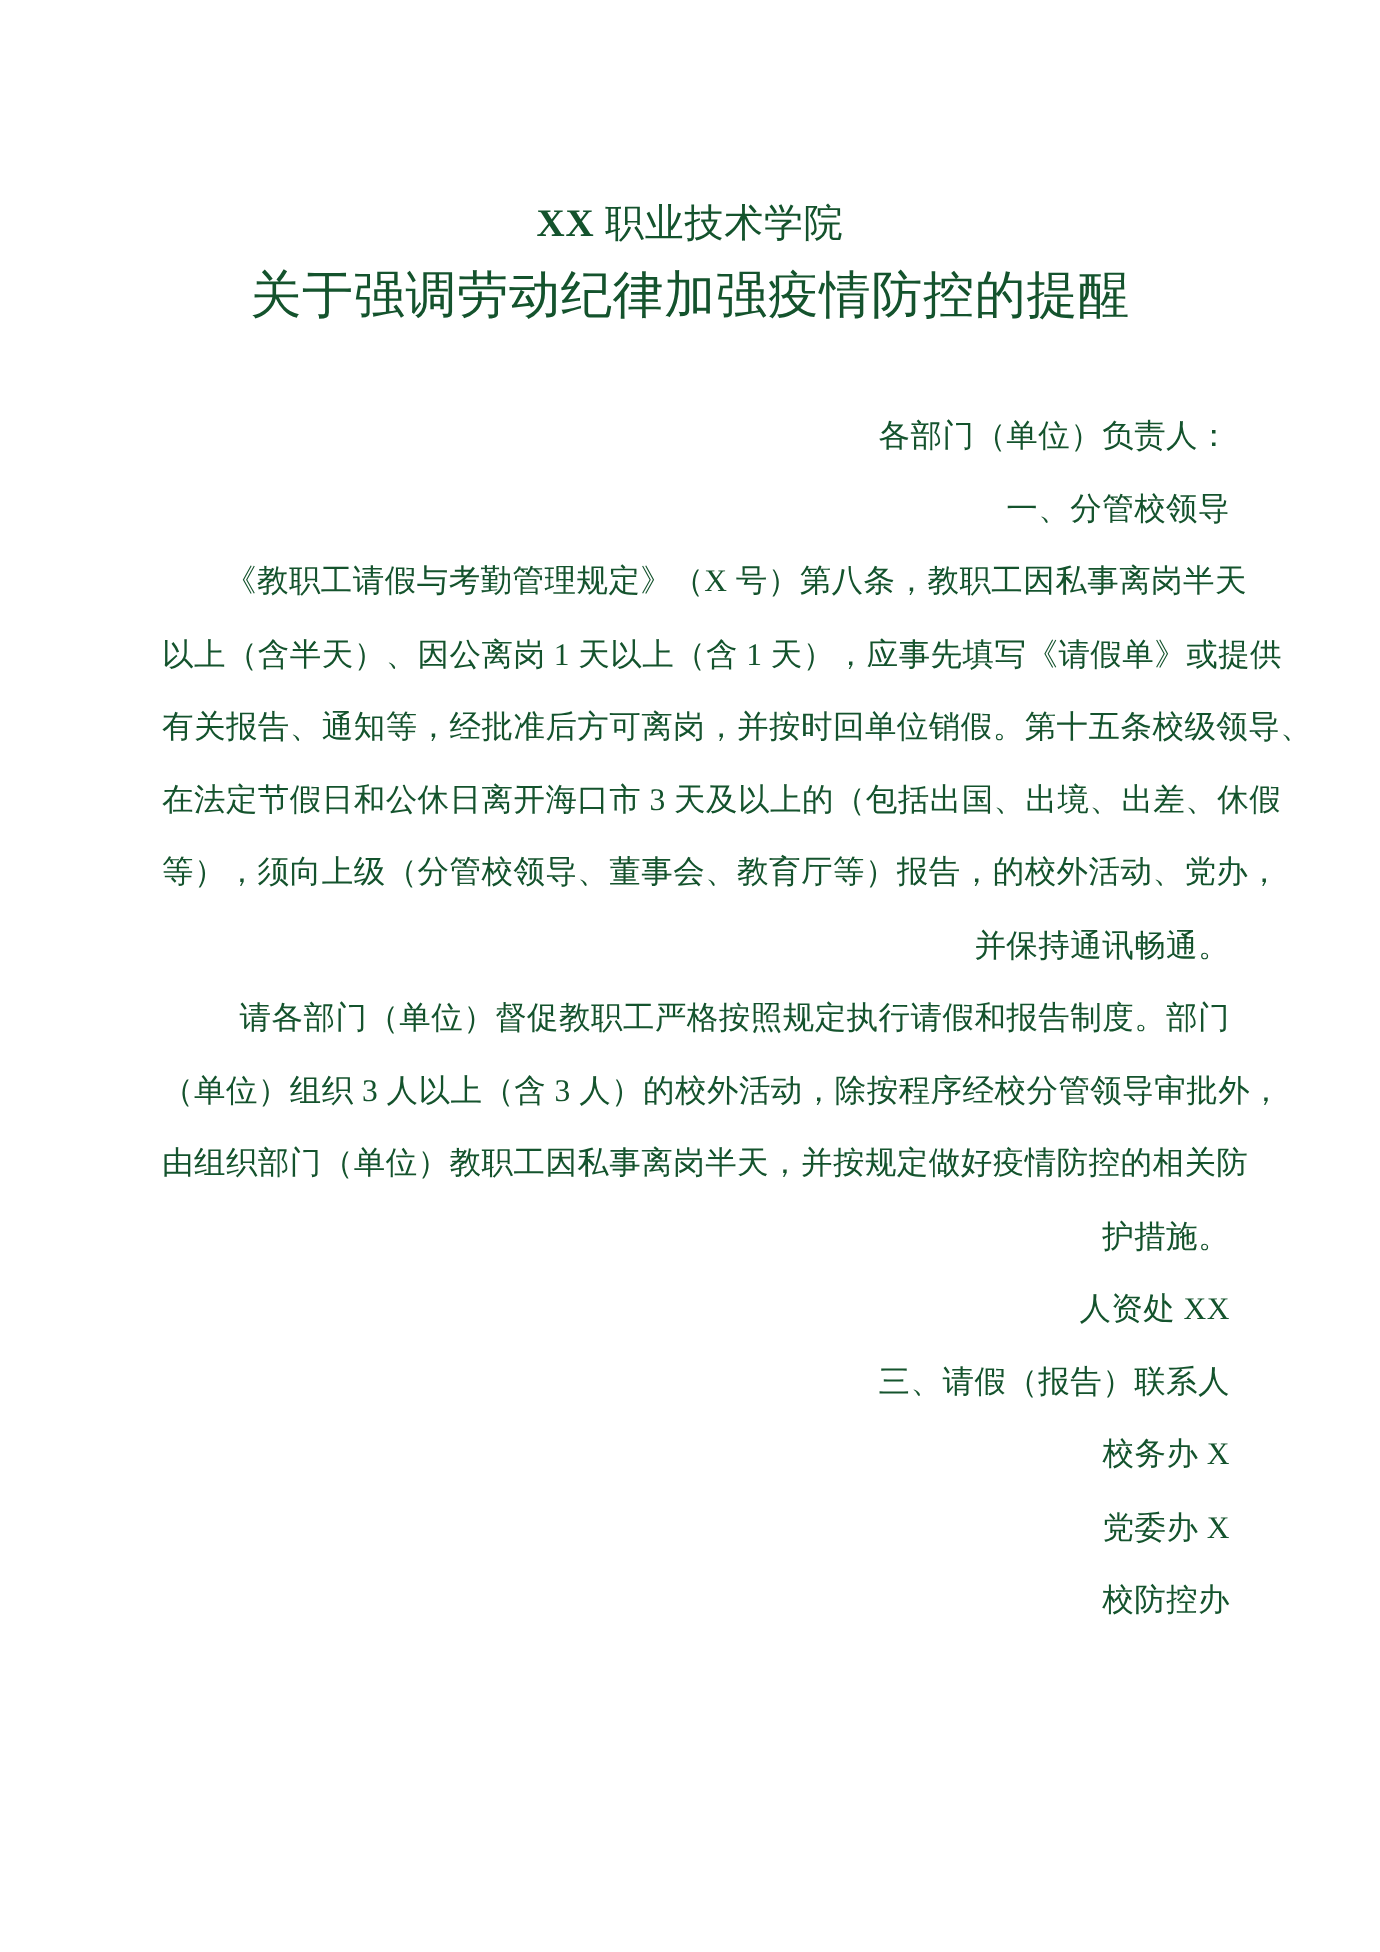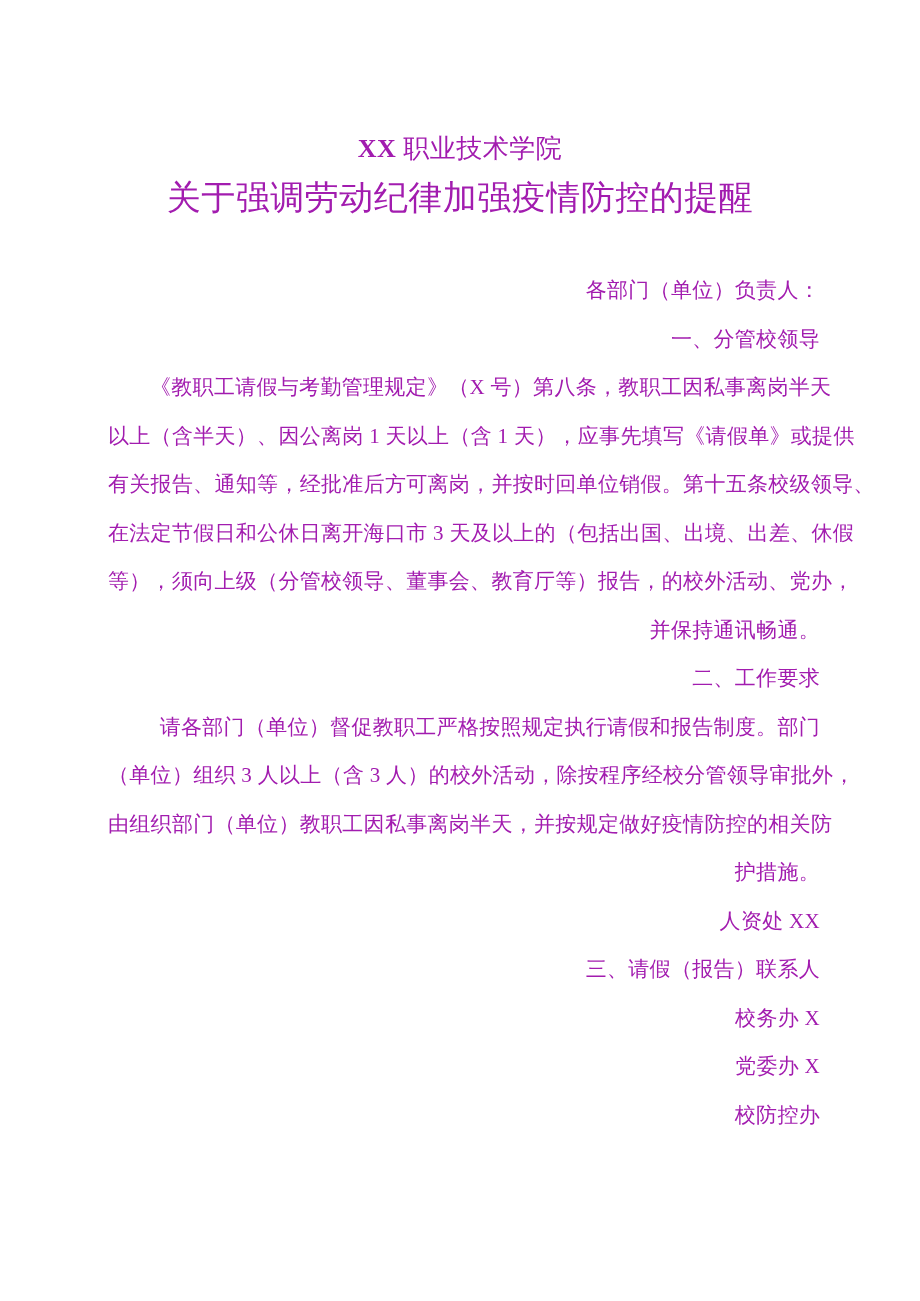--- a/index.html
+++ b/index.html
@@ -5,21 +5,21 @@
   html, body {
     margin: 0;
     padding: 0;
     background: #ffffff;
   }
   .page {
     position: relative;
     width: 920px;
     height: 1301px;
     background: #ffffff;
-    color: #a21caf;
+    color: #14532d;
     font-family: "Liberation Serif", "DejaVu Serif", serif;
     overflow: hidden;
   }
   .title-block {
     position: absolute;
     top: 124px;
     left: 0;
     right: 0;
     text-align: center;
   }
@@ -68,21 +68,20 @@
 
   <div class="doc-body">
     <div class="line">各部门（单位）负责人：</div>
     <div class="line indent">一、分管校领导</div>
     <div class="line indent">《教职工请假与考勤管理规定》（X 号）第八条，教职工因私事离岗半天</div>
     <div class="line">以上（含半天）、因公离岗 1 天以上（含 1 天），应事先填写《请假单》或提供</div>
     <div class="line">有关报告、通知等，经批准后方可离岗，并按时回单位销假。第十五条校级领导、</div>
     <div class="line">在法定节假日和公休日离开海口市 3 天及以上的（包括出国、出境、出差、休假</div>
     <div class="line">等），须向上级（分管校领导、董事会、教育厅等）报告，的校外活动、党办，</div>
     <div class="line">并保持通讯畅通。</div>
-    <div class="line indent">二、工作要求</div>
     <div class="line indent">请各部门（单位）督促教职工严格按照规定执行请假和报告制度。部门</div>
     <div class="line">（单位）组织 3 人以上（含 3 人）的校外活动，除按程序经校分管领导审批外，</div>
     <div class="line">由组织部门（单位）教职工因私事离岗半天，并按规定做好疫情防控的相关防</div>
     <div class="line">护措施。</div>
     <div class="line indent">人资处 XX</div>
     <div class="line indent">三、请假（报告）联系人</div>
     <div class="line indent">校务办 X</div>
     <div class="line indent">党委办 X</div>
     <div class="line indent">校防控办</div>
   </div>

